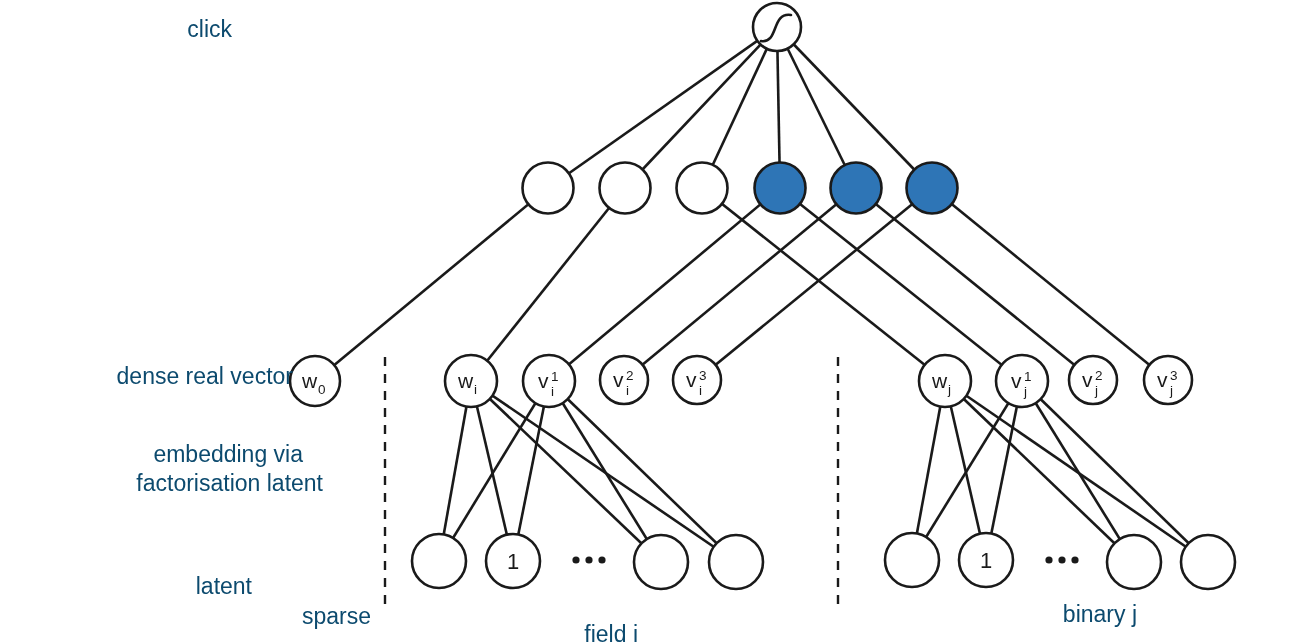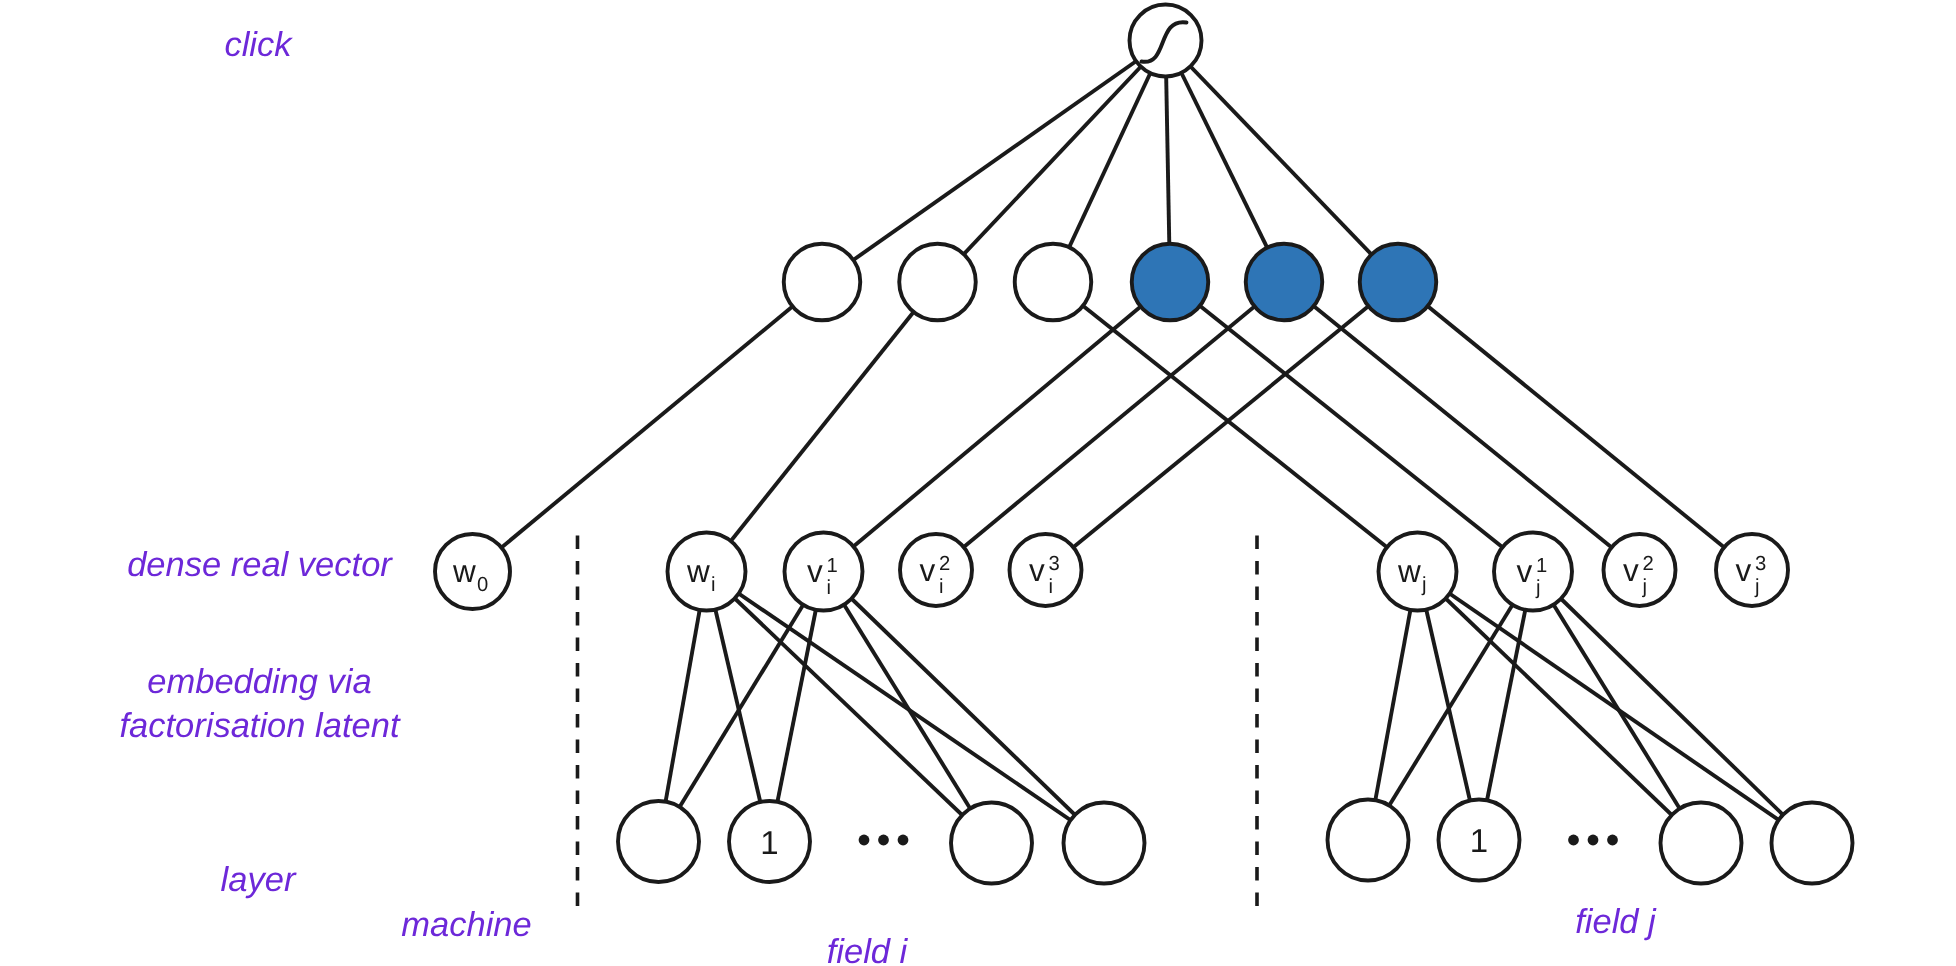--- a/index.html
+++ b/index.html
@@ -8,24 +8,23 @@
     width:1304px;height:644px;
     background:#ffffff;
     font-family:"Liberation Sans", sans-serif;
     overflow:hidden;
   }
   svg.net{position:absolute;left:0;top:0;}
   .lbl{
     position:absolute;
     font-size:23px;
     line-height:1.22;
-    color:#6d28d9;
-    text-align:center;
+    color:#0c4a6e;
+    text-align:right;
     white-space:nowrap;
-    font-style:italic;
   }
   #lbl-click{left:112px;top:15px;width:120px;}
   #lbl-latent{left:96px;top:173px;width:160px;}
   #lbl-dense{left:53px;top:362px;width:240px;}
   #lbl-emb1{left:43px;top:440px;width:260px;}
   #lbl-emb2{left:23px;top:469px;width:300px;}
   #lbl-sparse1{left:92px;top:540px;width:160px;}
   #lbl-sparse2{left:92px;top:572px;width:160px;}
   #lbl-global{left:251px;top:602px;width:120px;}
   #lbl-fieldi{left:518px;top:600px;width:120px;margin-top:20px;}
@@ -110,17 +109,17 @@
       <circle cx="602" cy="560" r="3.6" fill="#1a1a1a"></circle>
       <circle cx="1049" cy="560" r="3.6" fill="#1a1a1a"></circle>
       <circle cx="1062" cy="560" r="3.6" fill="#1a1a1a"></circle>
       <circle cx="1075" cy="560" r="3.6" fill="#1a1a1a"></circle>
     </svg>
 
   <div class="lbl" id="lbl-click">click</div>
   <div class="lbl" id="lbl-emb1">embedding via</div>
   <div class="lbl" id="lbl-dense">dense real vector</div>
   <div class="lbl" id="lbl-emb2">factorisation latent</div>
-  <div class="lbl" id="lbl-sparse2">layer</div>
-  <div class="lbl" id="lbl-global">machine</div>
+  <div class="lbl" id="lbl-sparse2">latent</div>
+  <div class="lbl" id="lbl-global">sparse</div>
   <div class="lbl" id="lbl-fieldi">field i</div>
-  <div class="lbl" id="lbl-fieldj">field j</div>
+  <div class="lbl" id="lbl-fieldj">binary j</div>
 </div>
 
 </body></html>

